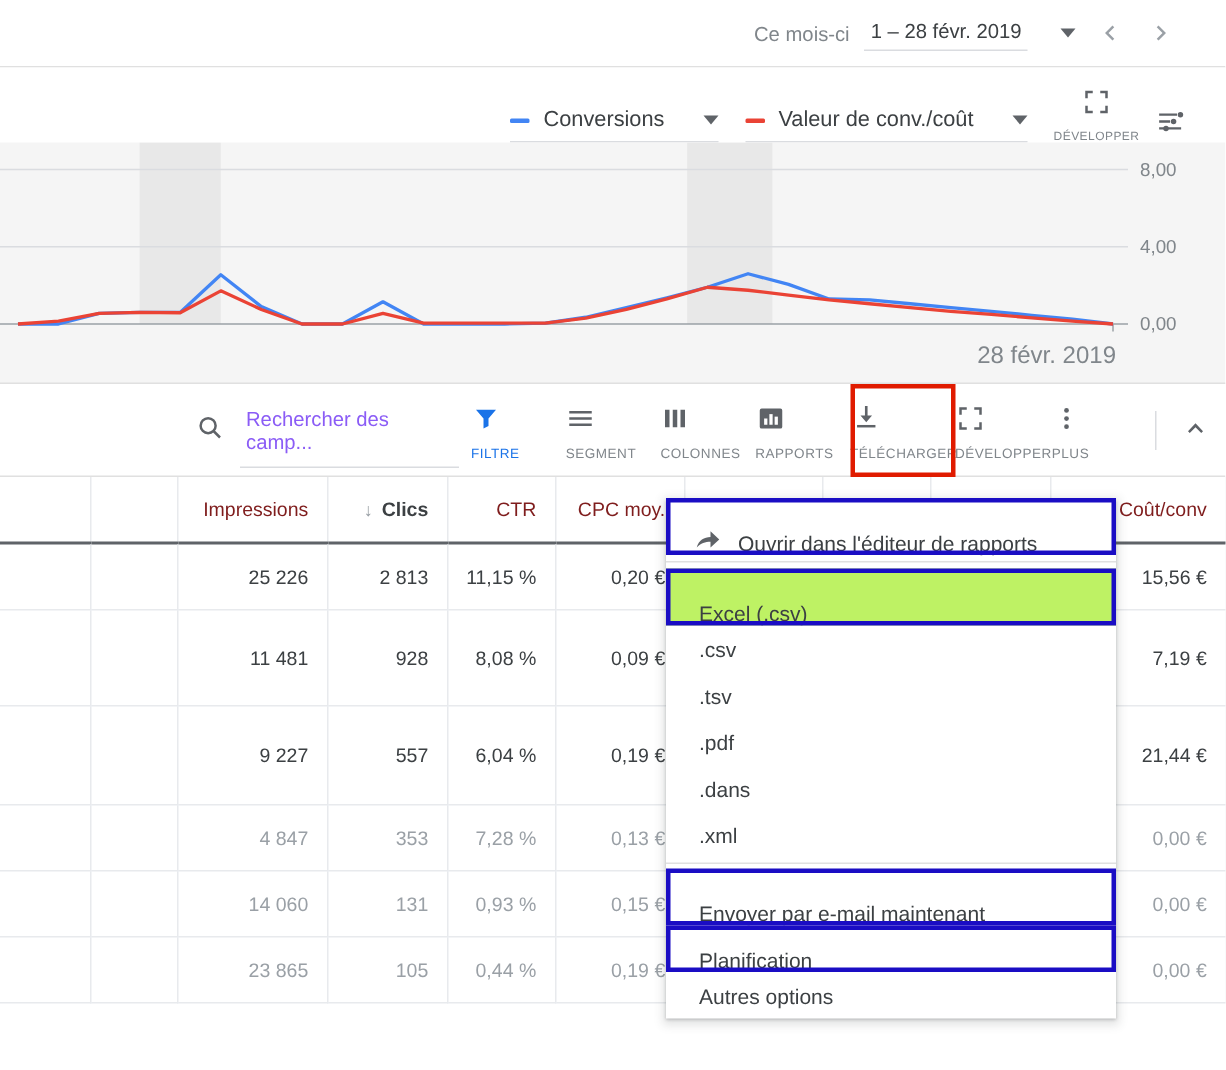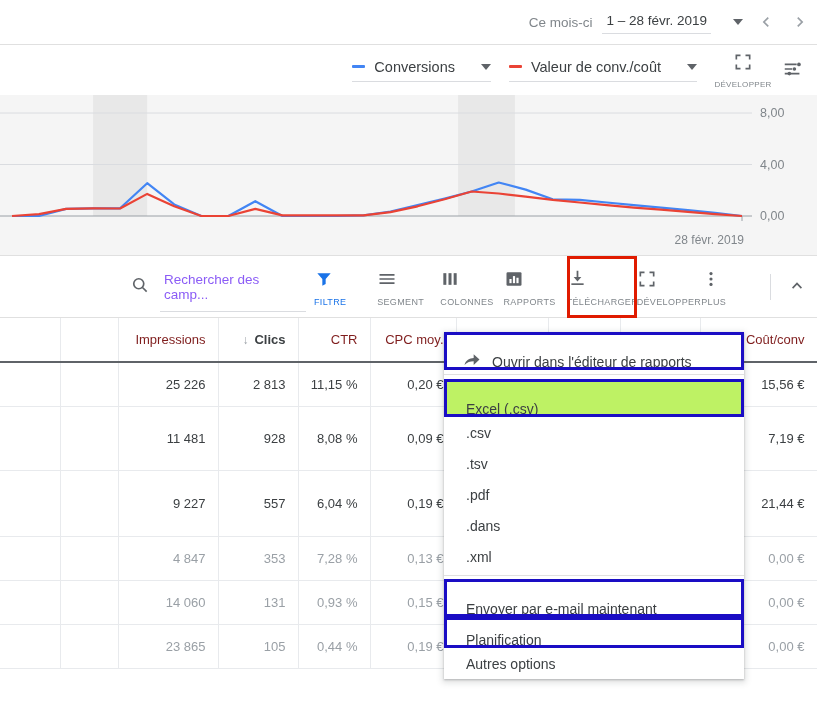--- a/index.html
+++ b/index.html
@@ -7,49 +7,49 @@
     width:817px;height:713px;overflow:hidden;
     background:#fff;
     font-family:"Liberation Sans", sans-serif;
     font-size:13px;color:#3c4043;
     -webkit-font-smoothing:antialiased;
   }
   .app{position:relative;width:817px;height:713px;}
 
   
   .topbar{height:45px;display:flex;align-items:center;justify-content:flex-end;
-          padding-right:0;box-sizing:border-box;background:#fff;
+          padding-right:26px;box-sizing:border-box;background:#fff;
           border-bottom:1px solid #e0e0e0;}
   .date-label{color:#80868b;font-size:13.5px;margin-right:10px;}
   .date-range{position:relative;display:flex;align-items:center;}
   .date-value{color:#3c4043;font-size:13.5px;padding:0 4px 4px 4px;}
   .date-underline{position:absolute;left:0;right:0;bottom:-2px;height:1px;background:#dadce0;}
   .caret-down{width:0;height:0;border-left:5px solid transparent;border-right:5px solid transparent;
               border-top:6px solid #5f6368;margin-left:22px;margin-right:6px;}
   .navarrow{width:34px;height:34px;display:flex;align-items:center;justify-content:center;
             color:#9aa0a6;font-size:20px;line-height:1;}
   .navarrow svg{display:block;}
 
   
-  .legendrow{height:50px;display:flex;align-items:center;justify-content:flex-end;
-             background:#fff;padding-right:2px;box-sizing:border-box;}
+  .legendrow{height:50px;display:flex;align-items:flex-end;justify-content:flex-end;
+             background:#fff;padding-right:14px;box-sizing:border-box;}
   .metric{position:relative;display:flex;align-items:center;margin-right:18px;padding-bottom:7px;}
   .metric .dash{width:13px;height:3px;border-radius:1px;margin-right:9px;}
   .metric .mlabel{font-size:14.5px;color:#3c4043;}
   .metric .mcaret{width:0;height:0;border-left:5px solid transparent;border-right:5px solid transparent;
                   border-top:6px solid #5f6368;margin-left:26px;}
   .metric .munder{position:absolute;left:0;right:0;bottom:0;height:1px;background:#dadce0;}
   .chart-tool{width:44px;display:flex;flex-direction:column;align-items:center;justify-content:center;
               margin-left:6px;}
   .chart-tool .cap{font-size:8px;color:#80868b;letter-spacing:.3px;margin-top:5px;}
 
   
   .chartwrap{position:relative;height:160px;background:#f5f5f5;border-bottom:1px solid #e0e0e0;}
   .chartwrap svg{display:block;}
-  .axis-x-label{position:absolute;right:73px;bottom:8px;font-size:12px;color:#80868b;}
+  .axis-x-label{position:absolute;right:73px;bottom:8px;font-size:16px;color:#80868b;}
 
   
   .toolbar{position:relative;height:62px;display:flex;align-items:center;background:#fff;
            border-bottom:1px solid #e0e0e0;padding-left:130px;box-sizing:border-box;}
   .search{position:relative;display:flex;align-items:center;width:195px;margin-right:8px;}
   .search .sicon{color:#5f6368;margin-right:14px;}
   .search .stext{color:#8b5cf6;font-size:13.5px;}
   .search .sunder{position:absolute;left:30px;right:0;bottom:-10px;height:1px;background:#dadce0;}
   .tool{width:70px;height:62px;display:flex;flex-direction:column;align-items:flex-start;
         justify-content:center;box-sizing:border-box;}

